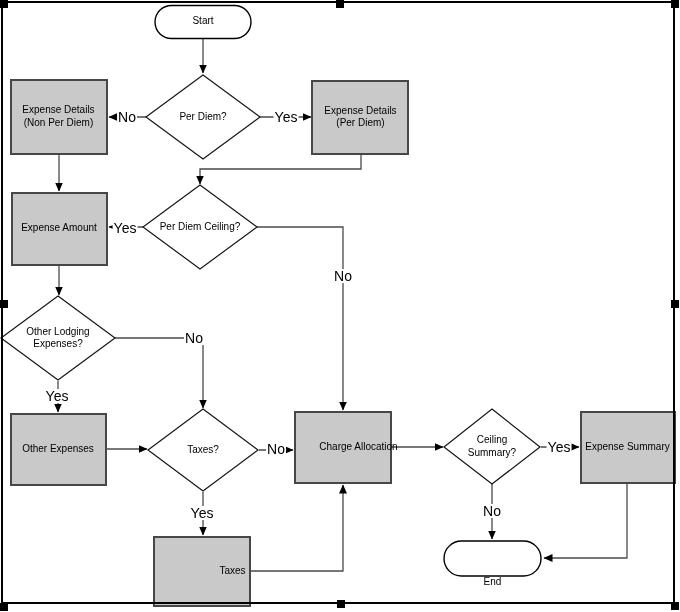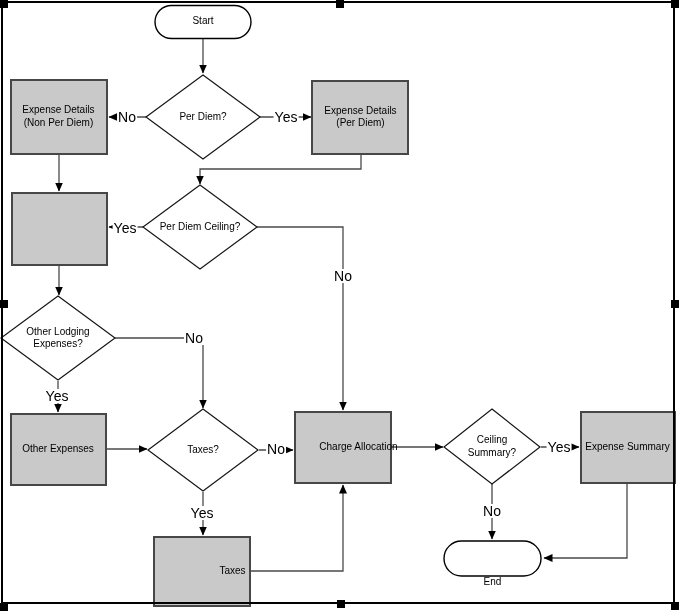--- a/index.html
+++ b/index.html
@@ -110,20 +110,21 @@
       <polygon points="492,409 540,447 492,484 444,447"></polygon>
     </g>
   </svg>
 
   <div class="lbl n-start">Start</div>
   <div class="lbl n-perdiem">Per Diem?</div>
   <div class="lbl n-detnon">Expense Details
 (Non Per Diem)</div>
   <div class="lbl n-detpd">Expense Details
 (Per Diem)</div>
+  <div class="lbl n-expamt">Expense Amount</div>
   <div class="lbl n-ceiling">Per Diem Ceiling?</div>
   <div class="lbl n-lodging">Other Lodging
 Expenses?</div>
   <div class="lbl n-otherexp">Other Expenses</div>
   <div class="lbl n-taxesd">Taxes?</div>
   <div class="lbl n-charge">Charge Allocation</div>
   <div class="lbl n-display">Ceiling
 Summary?</div>
   <div class="lbl n-summary">Expense Summary</div>
   <div class="lbl n-taxesb">Taxes</div>

